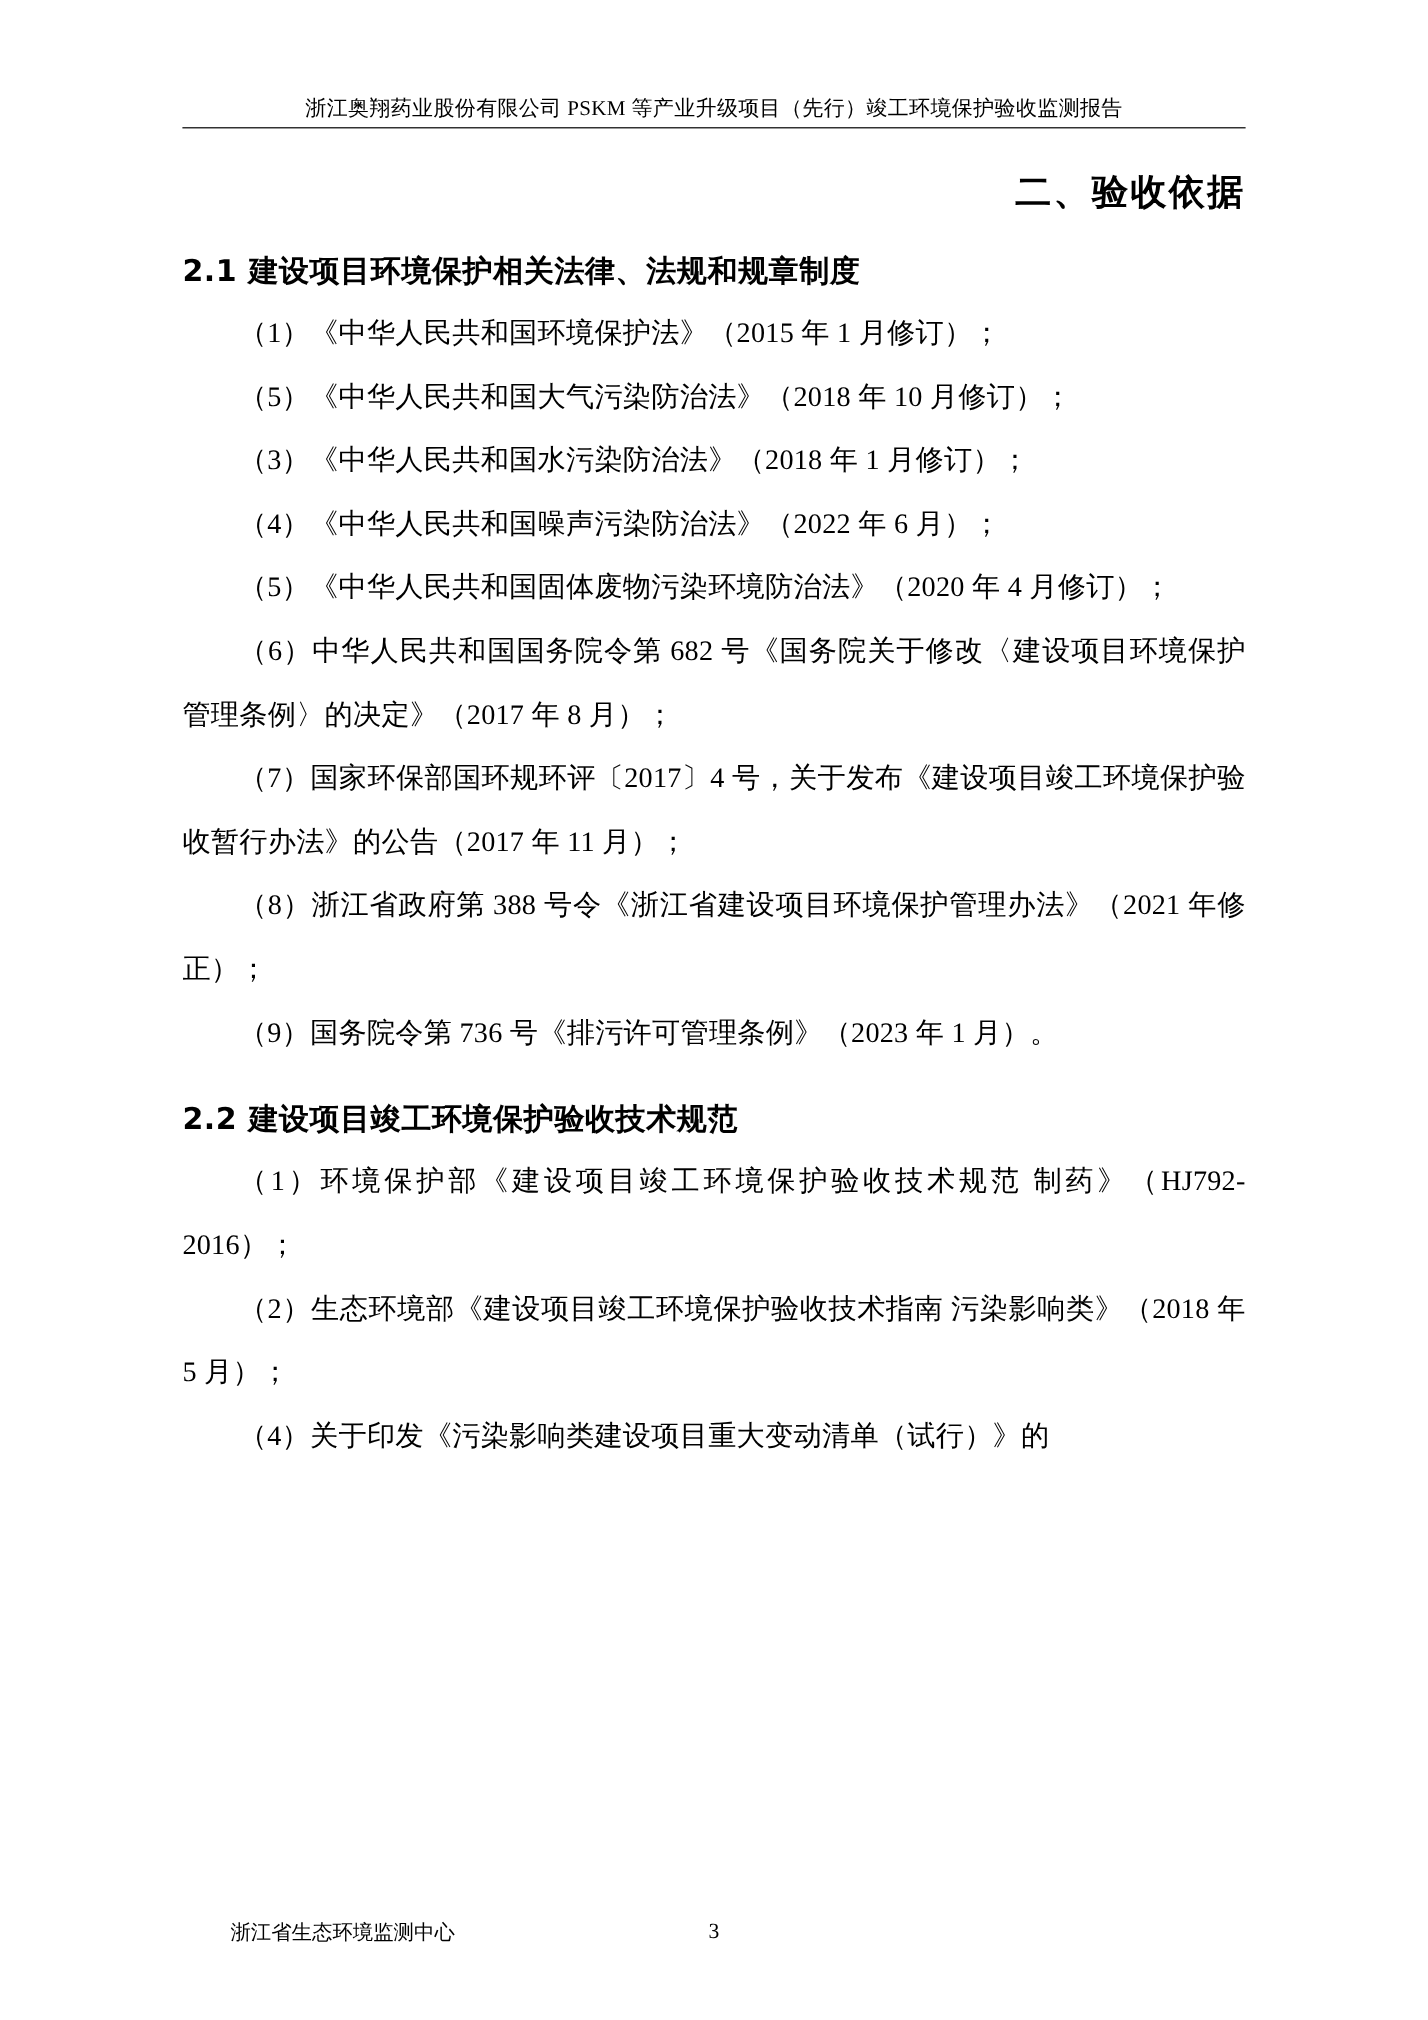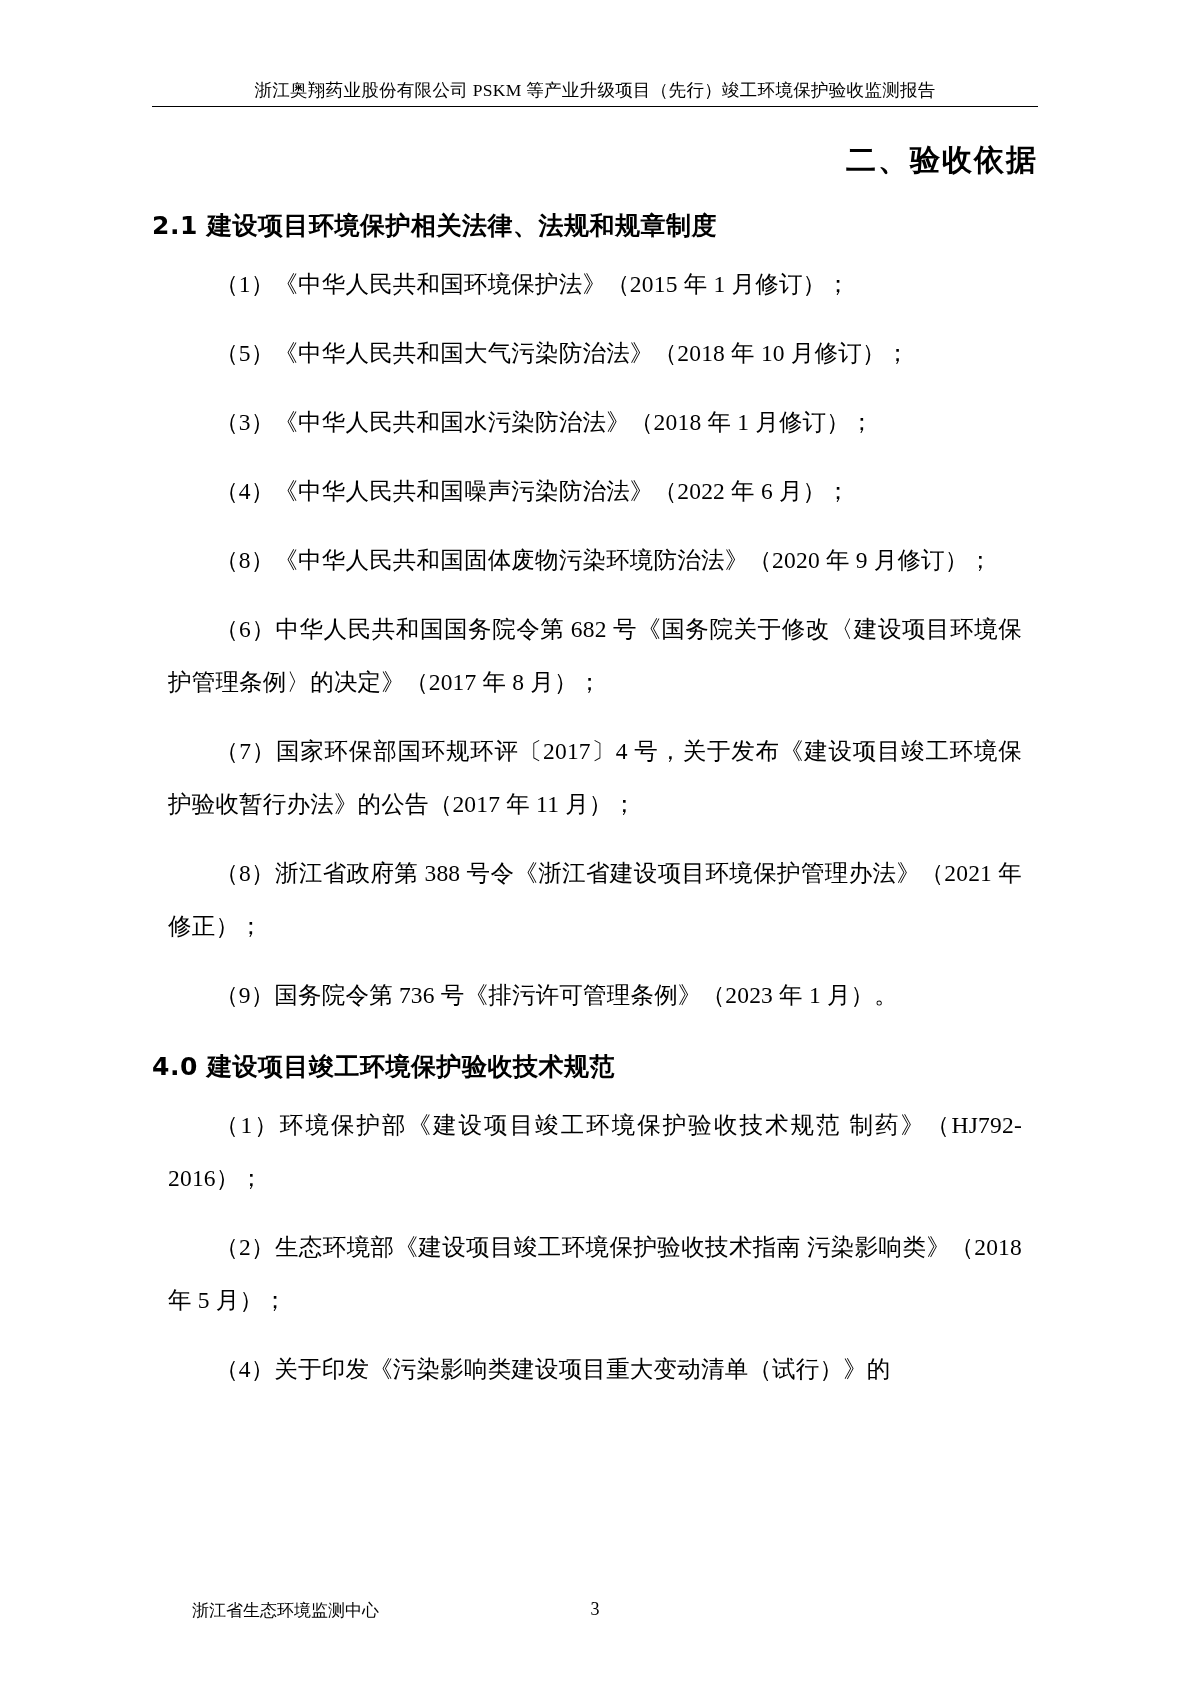--- a/index.html
+++ b/index.html
@@ -57,21 +57,21 @@
   .heading {
     font-size: 25px;
     font-weight: bold;
     margin: 28px 0 10px 0;
     letter-spacing: 0.5px;
     font-family: "DejaVu Sans", "Liberation Sans", sans-serif;
   }
   p.para {
     font-size: 23.5px;
     line-height: 53px;
-    margin: 16px;
+    margin: 0;
     text-align: justify;
     text-justify: inter-ideograph;
     text-indent: 2em;
     letter-spacing: 0.2px;
   }
   .footer {
     position: absolute;
     bottom: 56px;
     left: 152px;
     width: 886px;
@@ -105,27 +105,27 @@
   <div class="content">
 
     <div class="section-title">二、验收依据</div>
 
     <div class="heading">2.1  建设项目环境保护相关法律、法规和规章制度</div>
 
     <p class="para">（1）《中华人民共和国环境保护法》（2015 年 1 月修订）；</p>
     <p class="para">（5）《中华人民共和国大气污染防治法》（2018 年 10 月修订）；</p>
     <p class="para">（3）《中华人民共和国水污染防治法》（2018 年 1 月修订）；</p>
     <p class="para">（4）《中华人民共和国噪声污染防治法》（2022 年 6 月）；</p>
-    <p class="para">（8）《中华人民共和国固体废物污染环境防治法》（2020 年 9 月修订）；</p>
+    <p class="para">（5）《中华人民共和国固体废物污染环境防治法》（2020 年 4 月修订）；</p>
     <p class="para">（6）中华人民共和国国务院令第 682 号《国务院关于修改〈建设项目环境保护管理条例〉的决定》（2017 年 8 月）；</p>
     <p class="para">（7）国家环保部国环规环评〔2017〕4 号，关于发布《建设项目竣工环境保护验收暂行办法》的公告（2017 年 11 月）；</p>
     <p class="para">（8）浙江省政府第 388 号令《浙江省建设项目环境保护管理办法》（2021 年修正）；</p>
     <p class="para">（9）国务院令第 736 号《排污许可管理条例》（2023 年 1 月）。</p>
 
-    <div class="heading">4.0  建设项目竣工环境保护验收技术规范</div>
+    <div class="heading">2.2  建设项目竣工环境保护验收技术规范</div>
 
     <p class="para">（1）环境保护部《建设项目竣工环境保护验收技术规范 制药》（HJ792-2016）；</p>
     <p class="para">（2）生态环境部《建设项目竣工环境保护验收技术指南 污染影响类》（2018 年 5 月）；</p>
     <p class="para">（4）关于印发《污染影响类建设项目重大变动清单（试行）》的</p>
 
   </div>
 
   <div class="footer">
     <div class="footer-left">浙江省生态环境监测中心</div>
     <div class="footer-center">3</div>

